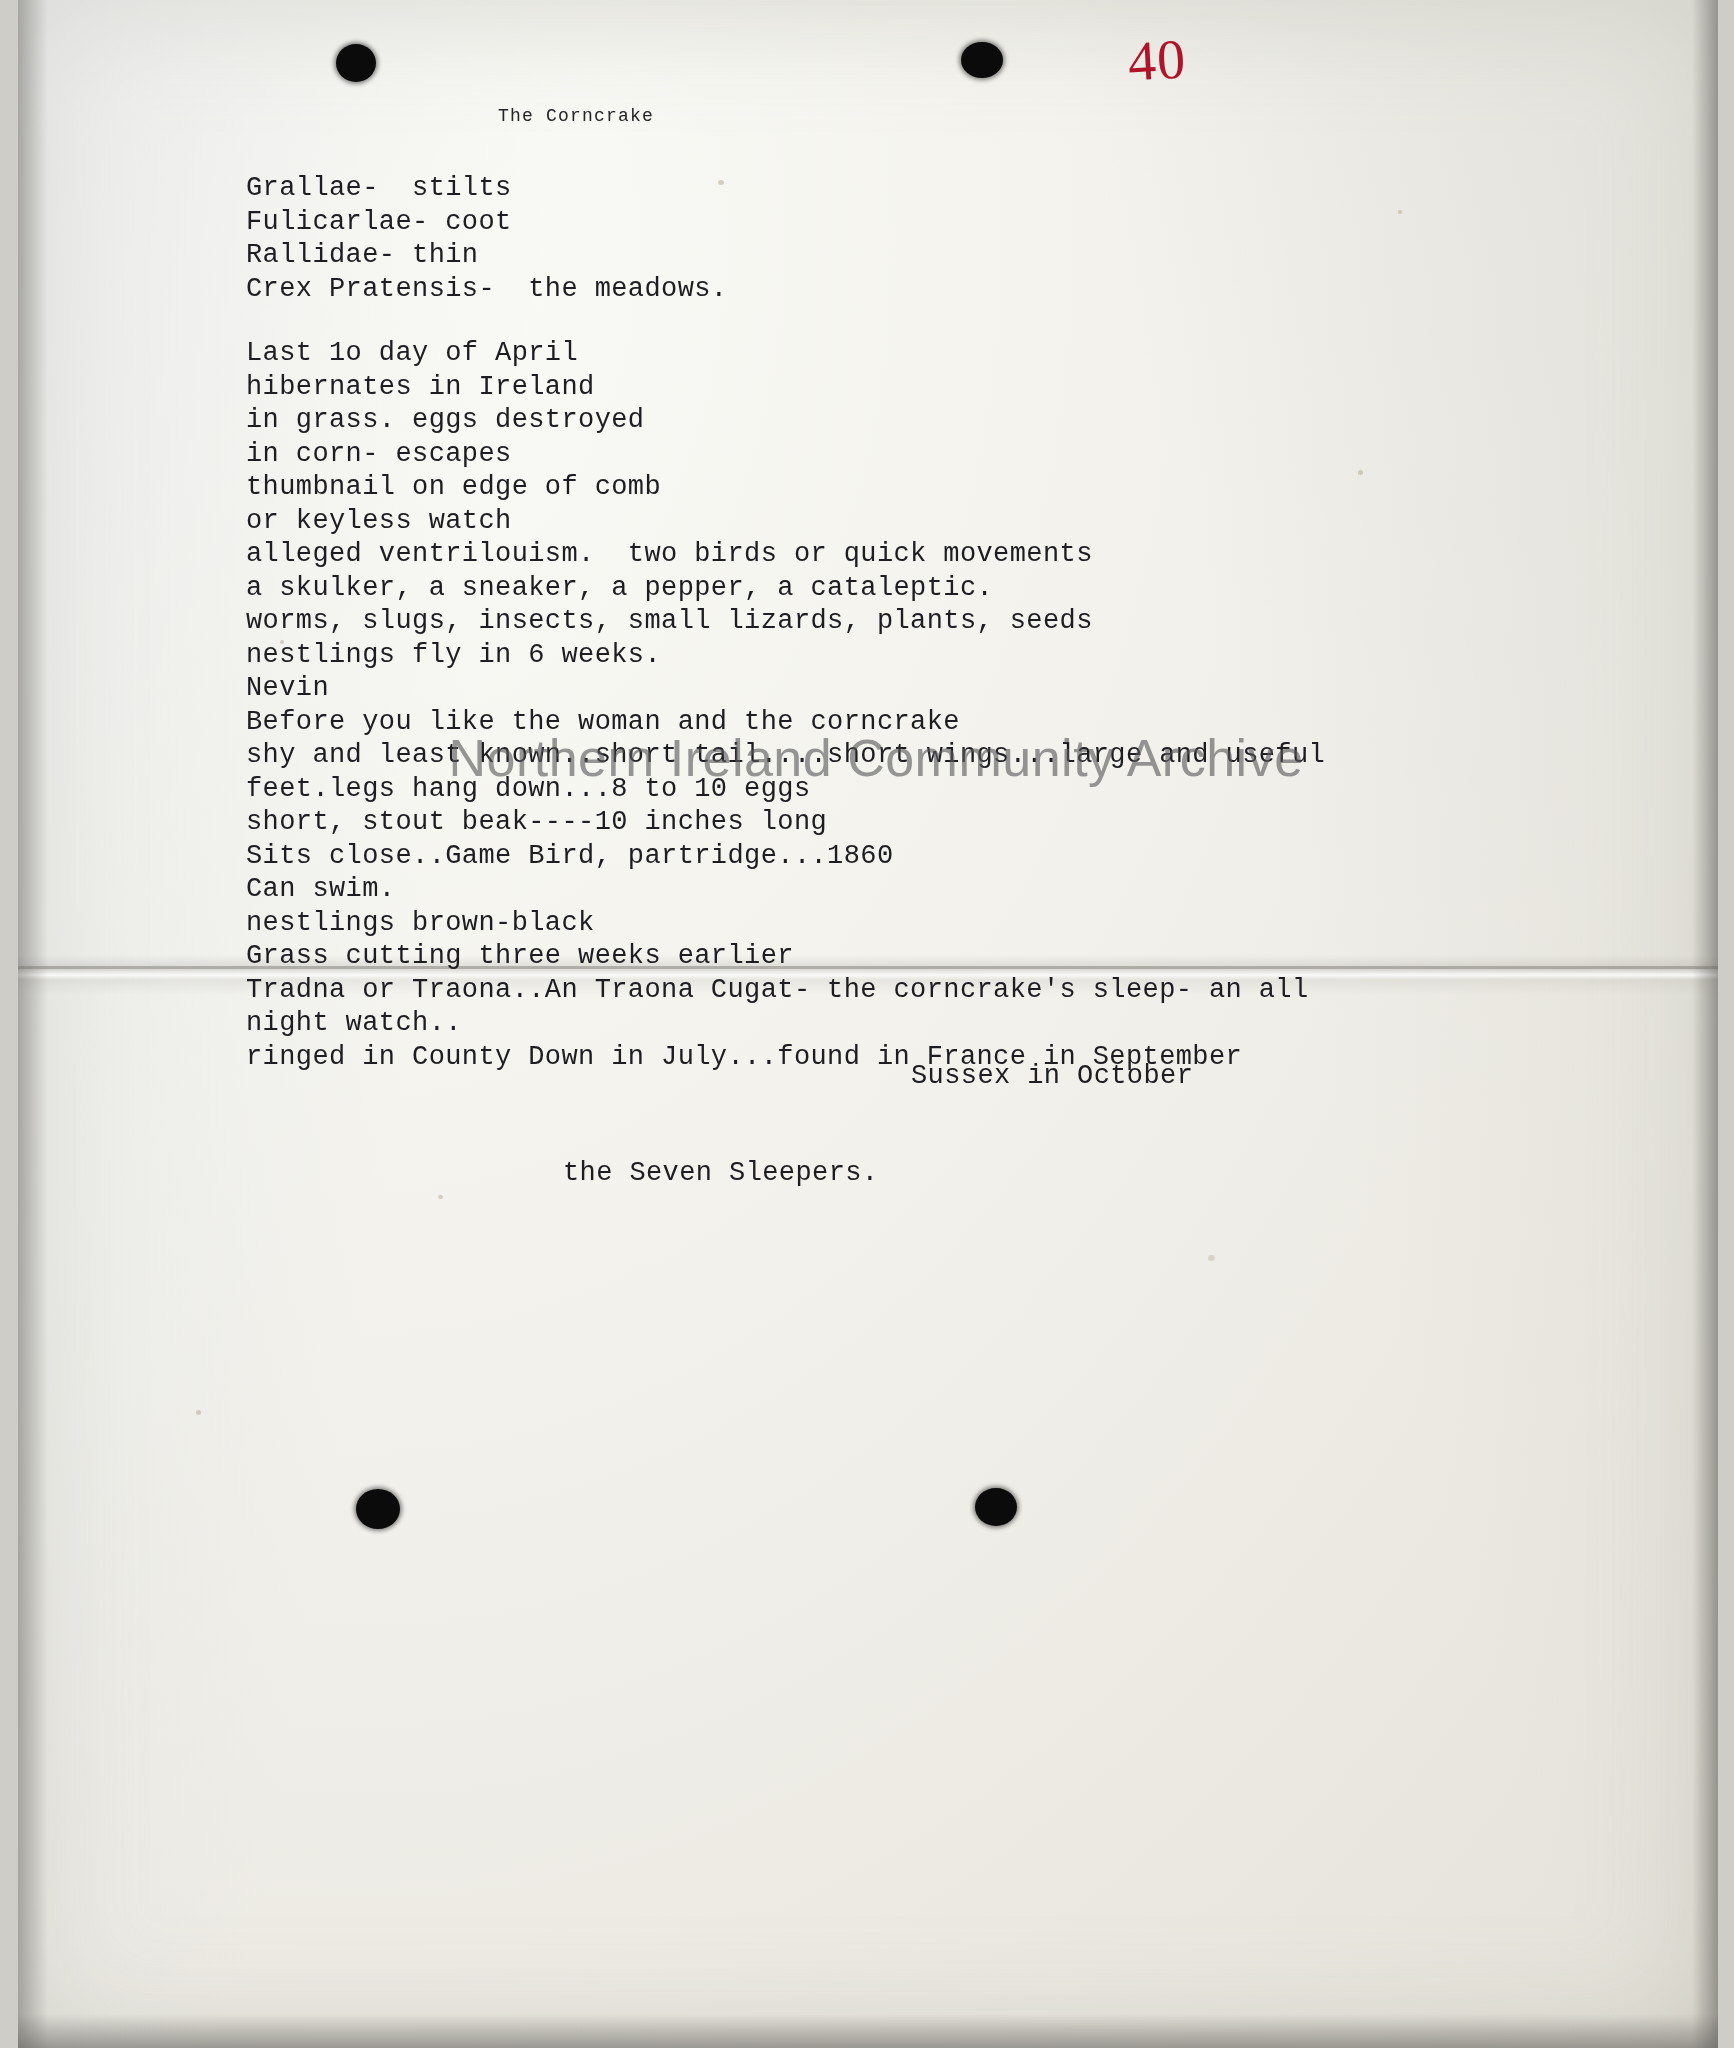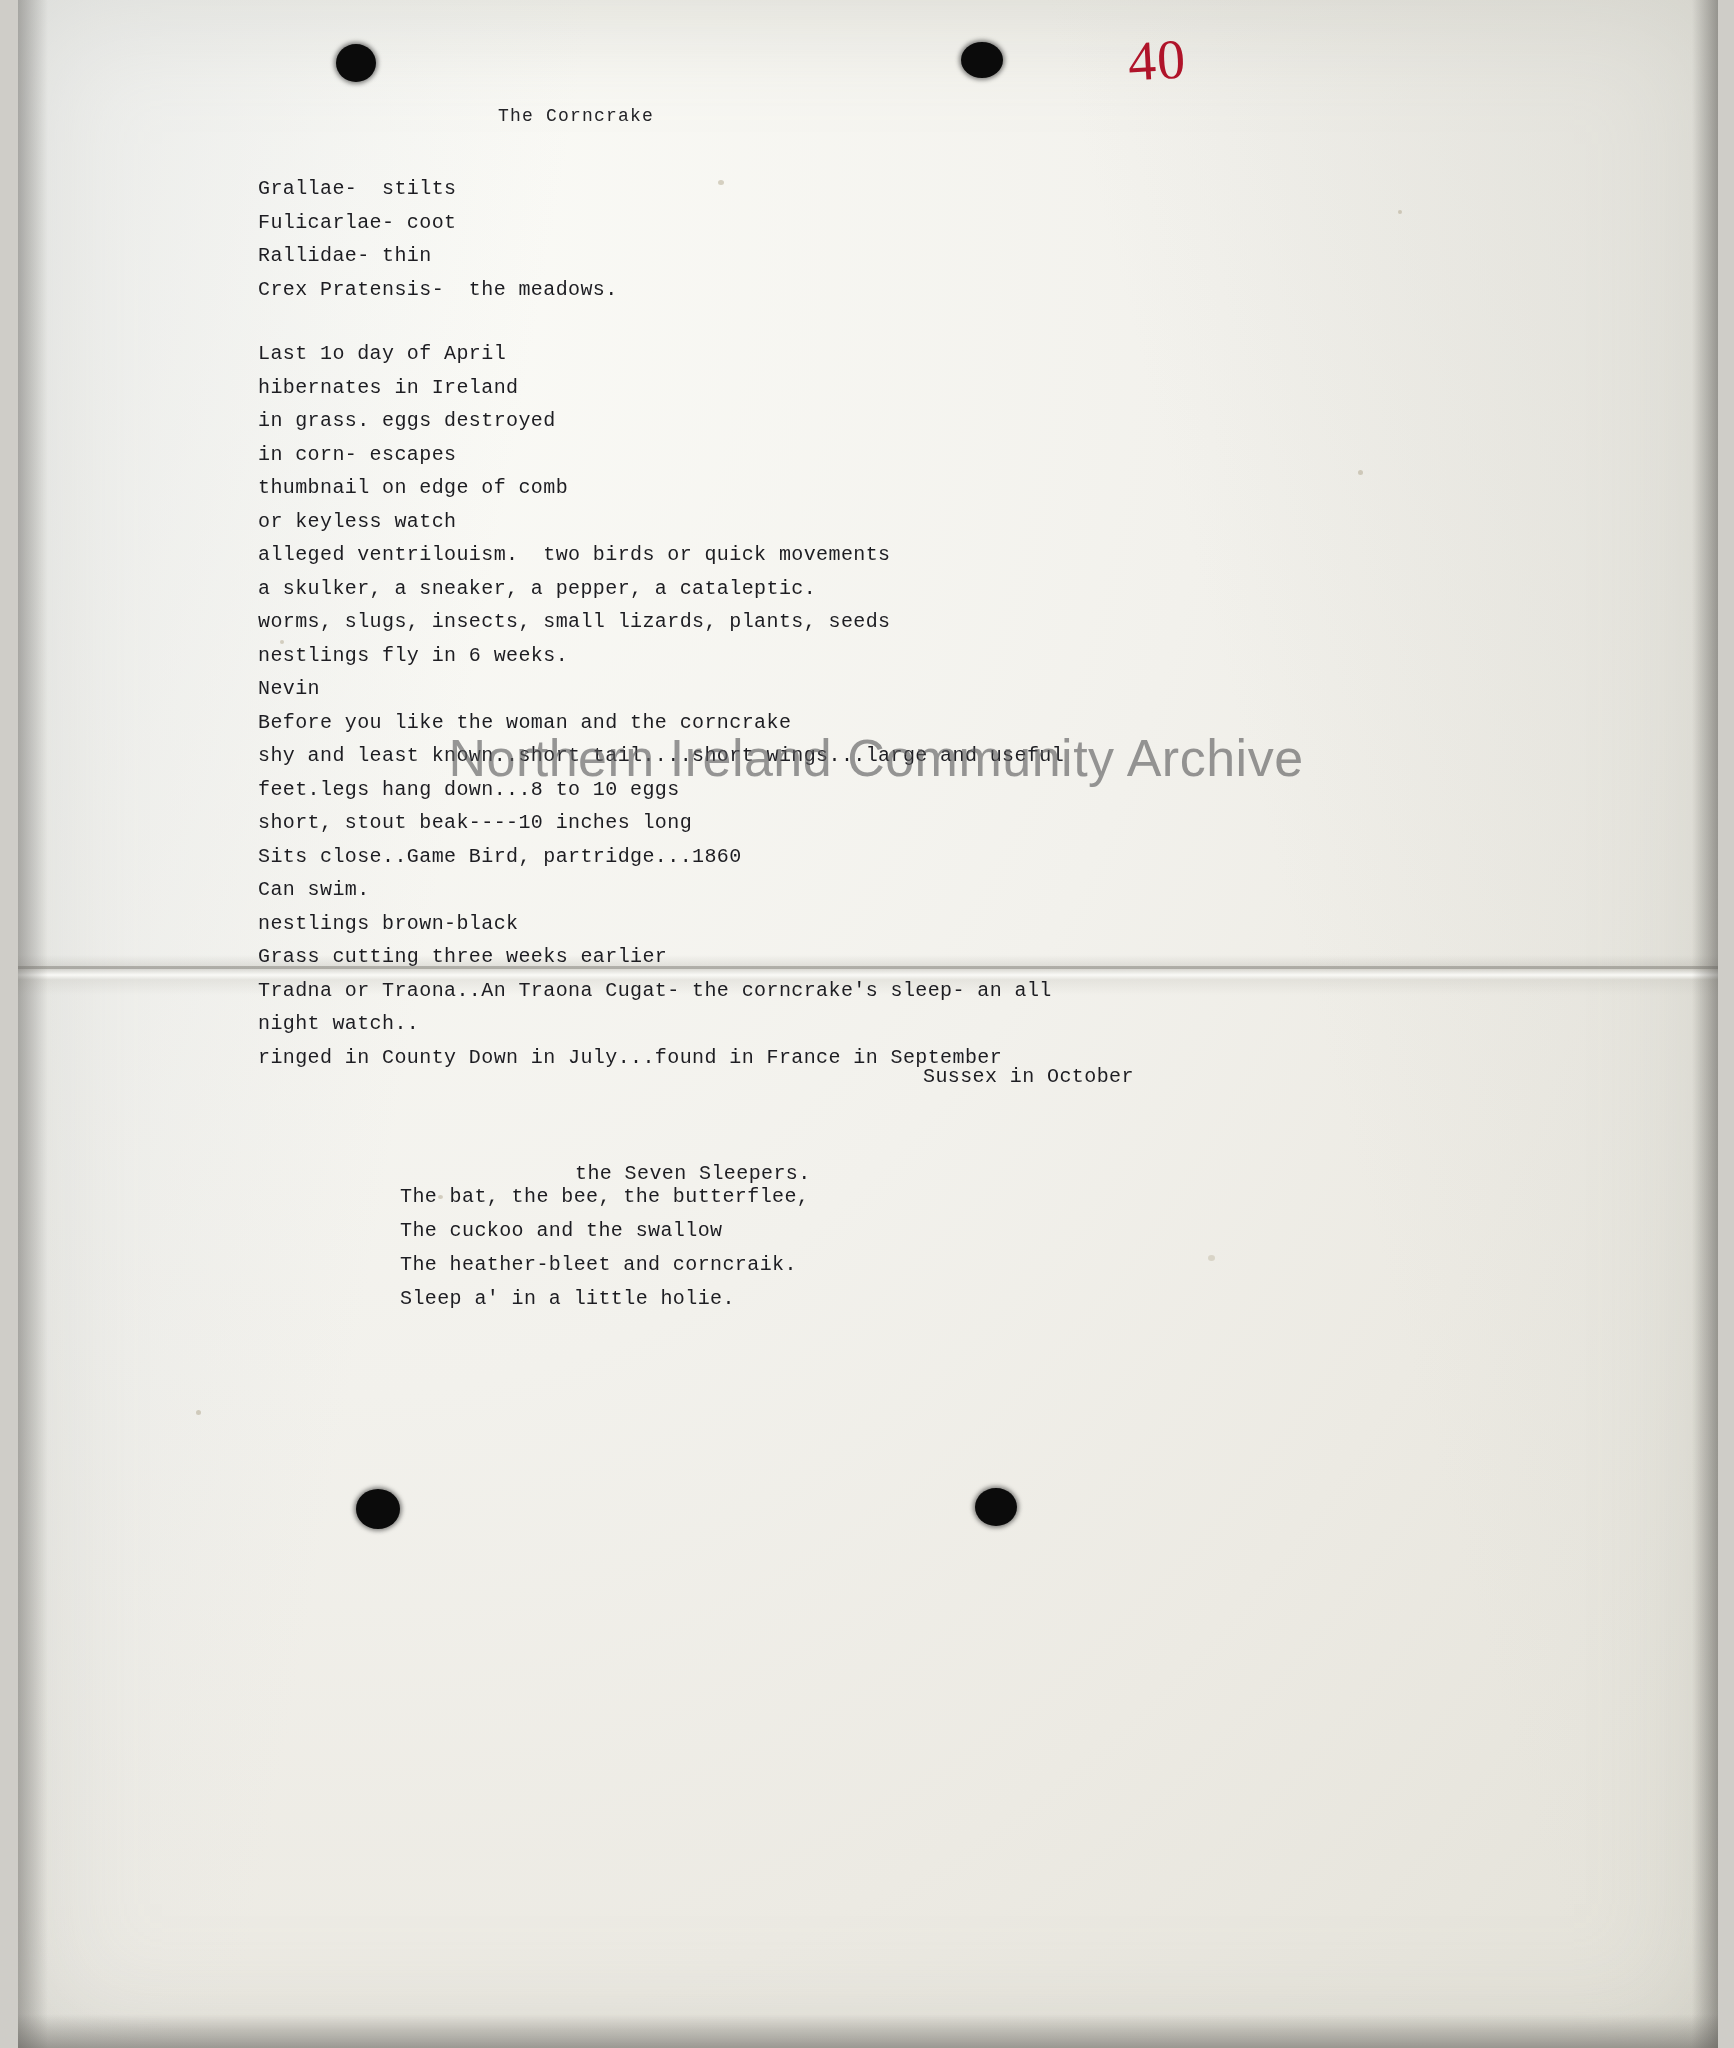--- a/index.html
+++ b/index.html
@@ -86,25 +86,25 @@
     font-family: "Liberation Serif", serif;
     font-size: 56px;
     color: #b0142a;
     letter-spacing: 1px;
     transform: rotate(-3deg);
   }
 
   
   .typed {
     position: absolute;
-    left: 12px;
+    left: 0;
     top: 0;
     width: 1700px;
     color: #1d1d22;
-    font-size: 20px;
+    font-size: 27px;
     line-height: 33.5px;
     letter-spacing: 0.4px;
     white-space: pre;
   }
   .title {
     position: absolute;
     left: 480px;
     top: 106px;
     font-size: 18px;
     letter-spacing: 1.2px;
@@ -219,24 +219,20 @@
 short, stout beak----10 inches long
 Sits close..Game Bird, partridge...1860
 Can swim.
 nestlings brown-black
 Grass cutting three weeks earlier
 Tradna or Traona..An Traona Cugat- the corncrake's sleep- an all
 night watch..
 ringed in County Down in July...found in France in September</div>
       <div class="line-indent-sussex">Sussex in October</div>
       <div class="line-seven">the Seven Sleepers.</div>
-      <div class="blk b3">The bat, the bee, the butterflee,
-The cuckoo and the swallow
-The heather-bleet and corncraik.
-Sleep a' in a little holie.</div>
     </div>
 
     <div class="watermark">Northern Ireland Community Archive</div>
 
     <div class="edge-shadow-r"></div>
     <div class="edge-shadow-l"></div>
     <div class="edge-shadow-b"></div>
   </div>
 
 </div>

